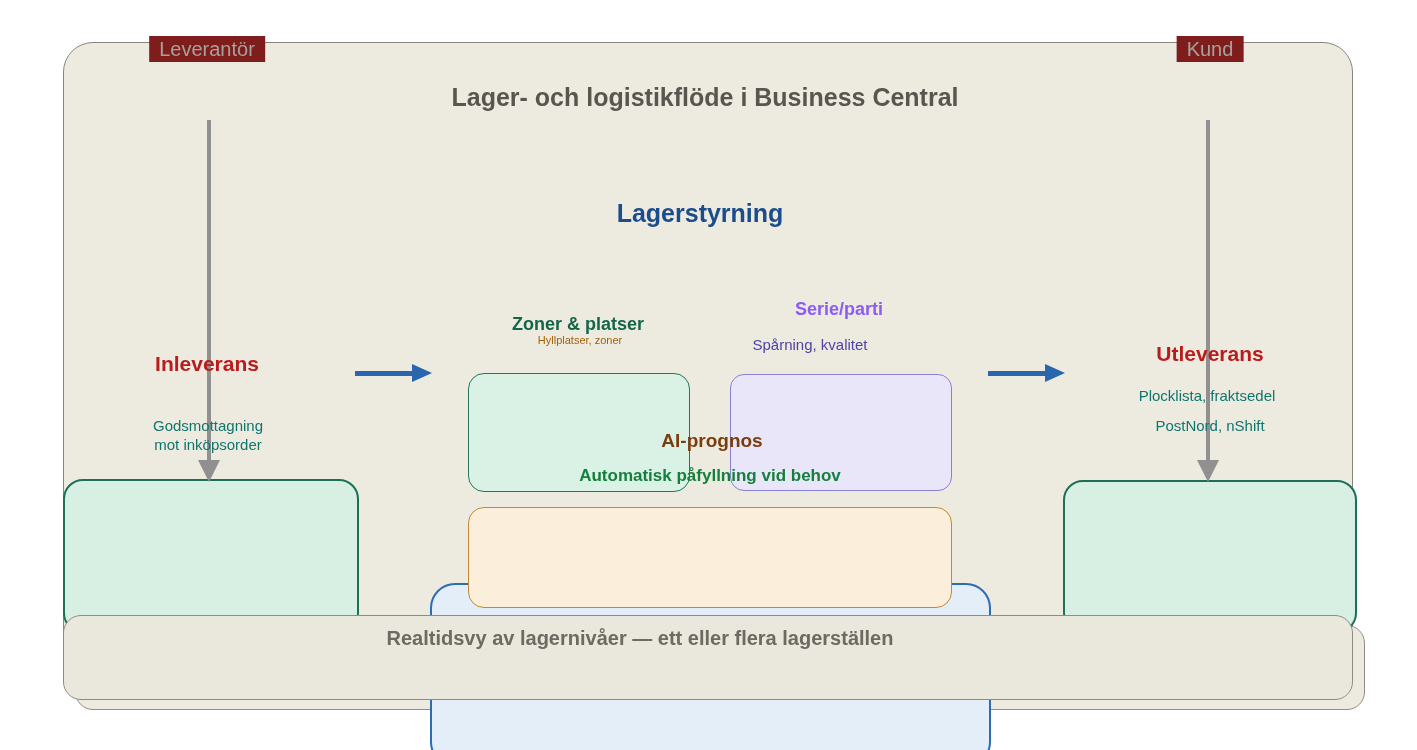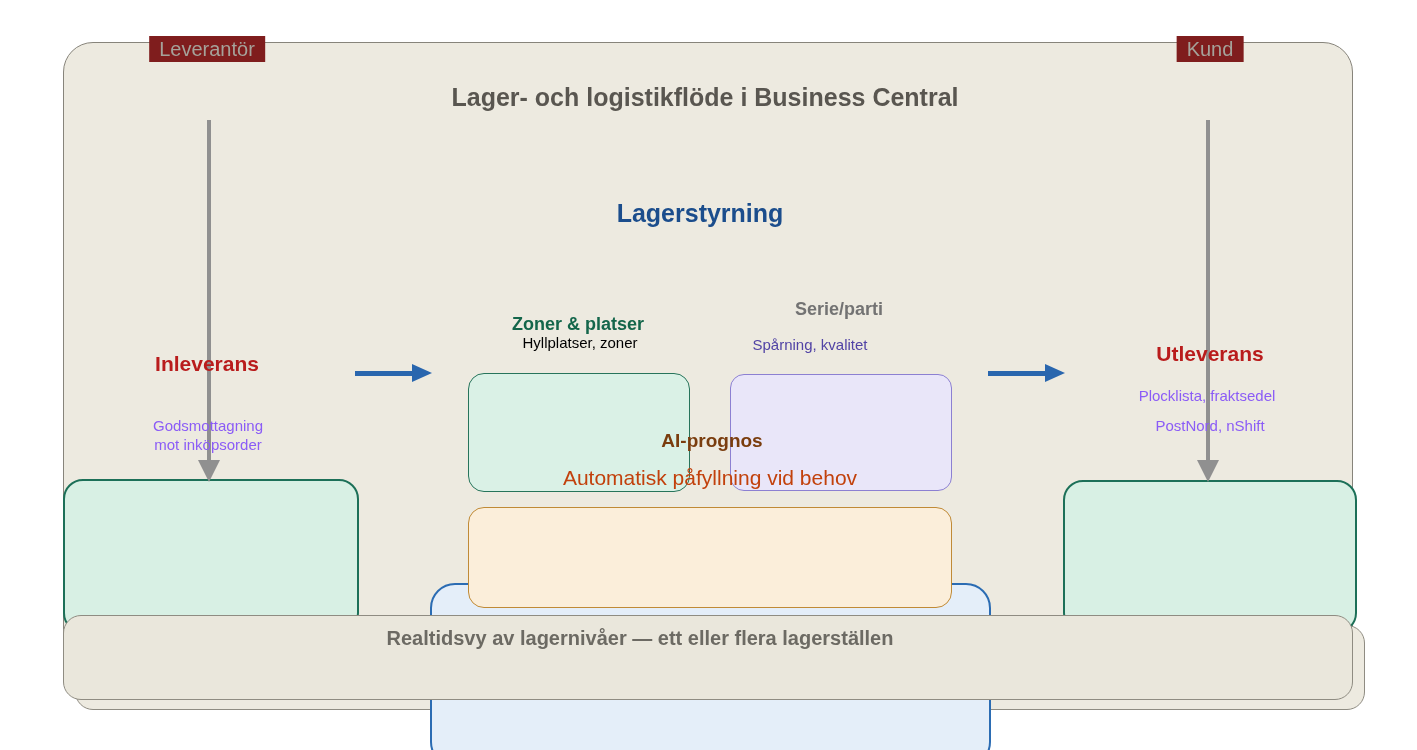--- a/index.html
+++ b/index.html
@@ -83,27 +83,27 @@
     left:63px;top:615px;width:1288px;height:83px;
     background:#eae7dc;border:1.5px solid #8f8c82;border-radius:18px;z-index:5;
   }
   .bartext{
     left:640px;top:627px;transform:translateX(-50%);
     font-size:20px;font-weight:bold;color:#6c6a63;white-space:nowrap;z-index:6;
   }
   
   .t-center{transform:translateX(-50%);white-space:nowrap;z-index:6;}
   .node-title-green{font-size:21px;font-weight:bold;color:#b91c1c;}
-  .node-sub-green{font-size:15px;color:#8b5cf6;}
+  .node-sub-green{font-size:15px;color:#0f766e;}
   .box-title-green{font-size:18px;font-weight:bold;color:#14664b;margin-top:16px;}
-  .box-sub-green{font-size:15px;color:#000000;}
-  .box-title-purple{font-size:18px;font-weight:bold;color:#737373;text-align:center;}
+  .box-sub-green{font-size:11px;color:#a16207;}
+  .box-title-purple{font-size:18px;font-weight:bold;color:#8b5cf6;text-align:center;}
   .box-sub-purple{font-size:15px;color:#5143a5;}
   .box-title-brown{font-size:19px;font-weight:bold;color:#7a3d0e;}
-  .box-sub-brown{font-size:21px;color:#c2410c;}
+  .box-sub-brown{font-size:17px;color:#15803d;font-weight:bold;}
 </style>
 </head>
 <body>
 
 <div class="abs outer"></div>
 
 <div class="abs barshadow"></div>
 
 <div class="abs bluebox"></div>
 

